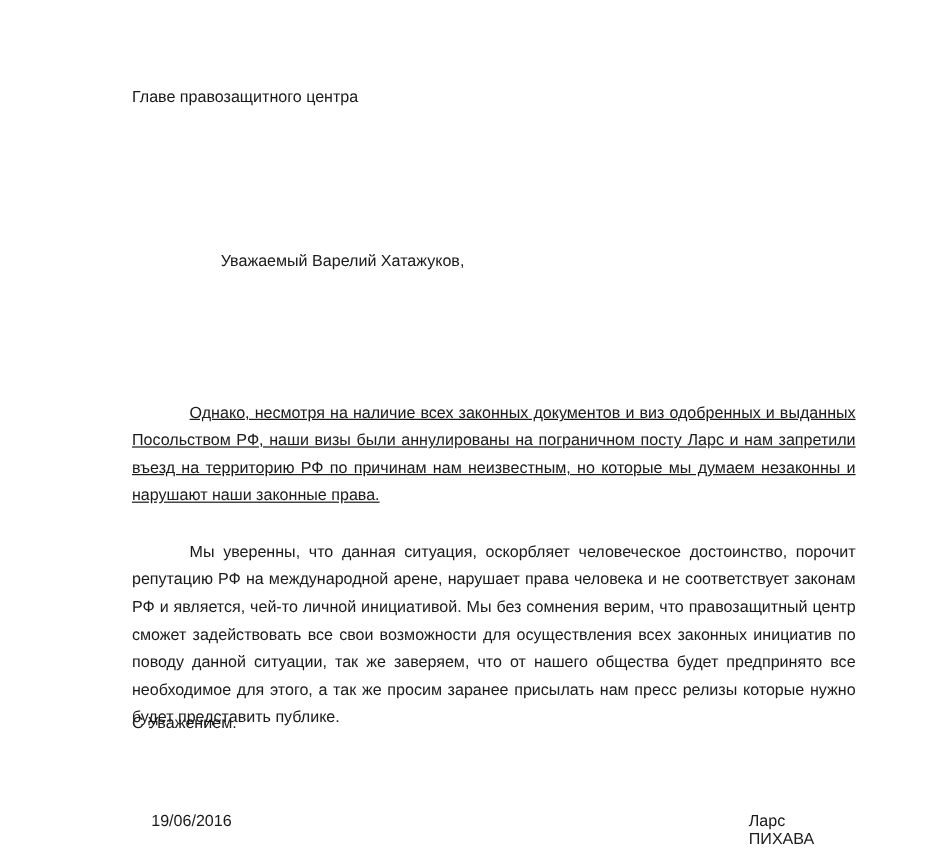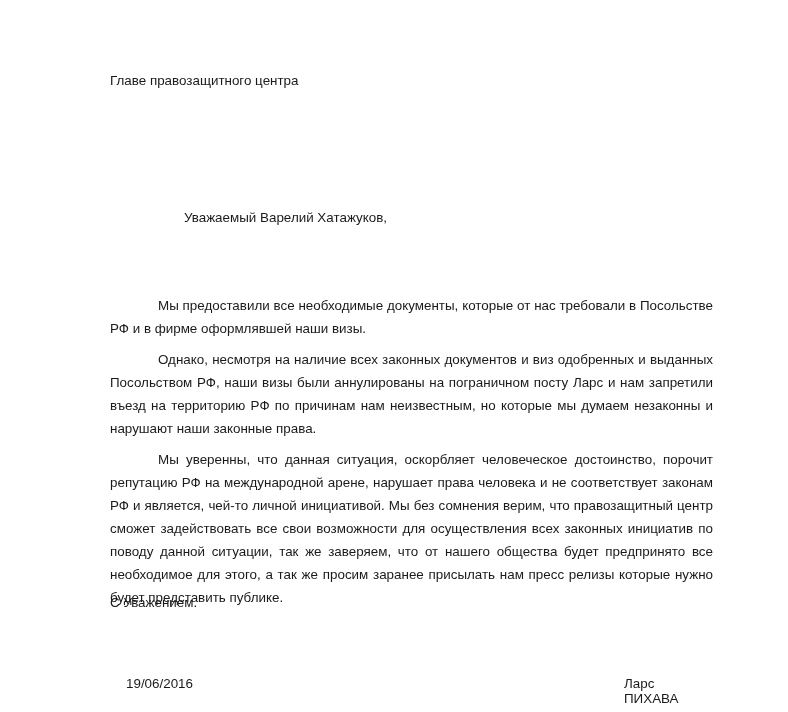--- a/index.html
+++ b/index.html
@@ -20,21 +20,20 @@
   .sig-name { position: absolute; left: 624px; top: 676px; }
 </style>
 </head>
 <body>
 
 <div class="page">
   <div class="line" style="top:73px;">Главе правозащитного центра</div>
 
   <div class="line" style="top:210px; left:158px;margin-left:26px;">Уважаемый Варелий Хатажуков,</div>
 
-  <div class="para" style="top:294px;">Мы предоставили все необходимые документы, которые от нас требовали в Посольстве РФ и в фирме оформлявшей наши визы.</div>
-  <div class="para" style="top:348px;">Однако, несмотря на наличие всех законных документов и виз одобренных и выданных Посольством РФ, наши визы были аннулированы на пограничном посту Ларс и нам запретили въезд на территорию РФ по причинам нам неизвестным, но которые мы думаем незаконны и нарушают наши законные права.</div>
+  <div class="para" style="top:332px;text-decoration:underline;">Однако, несмотря на наличие всех законных документов и виз одобренных и выданных Посольством РФ, наши визы были аннулированы на пограничном посту Ларс и нам запретили въезд на территорию РФ по причинам нам неизвестным, но которые мы думаем незаконны и нарушают наши законные права.</div>
   <div class="para" style="top:448px;">Мы уверенны, что данная ситуация, оскорбляет человеческое достоинство, порочит репутацию РФ на международной арене, нарушает права человека и не соответствует законам РФ и является, чей-то личной инициативой. Мы без сомнения верим, что правозащитный центр сможет задействовать все свои возможности для осуществления всех законных инициатив по поводу данной ситуации, так же заверяем, что от нашего общества будет предпринято все необходимое для этого, а так же просим заранее присылать нам пресс релизы которые нужно будет представить публике.</div>
 
   <div class="line" style="top:595px;">С Уважением.</div>
 
   <div class="sig-date">19/06/2016</div>
   <div class="sig-name">Ларс ПИХАВА</div>
 </div>
 
 </body></html>

